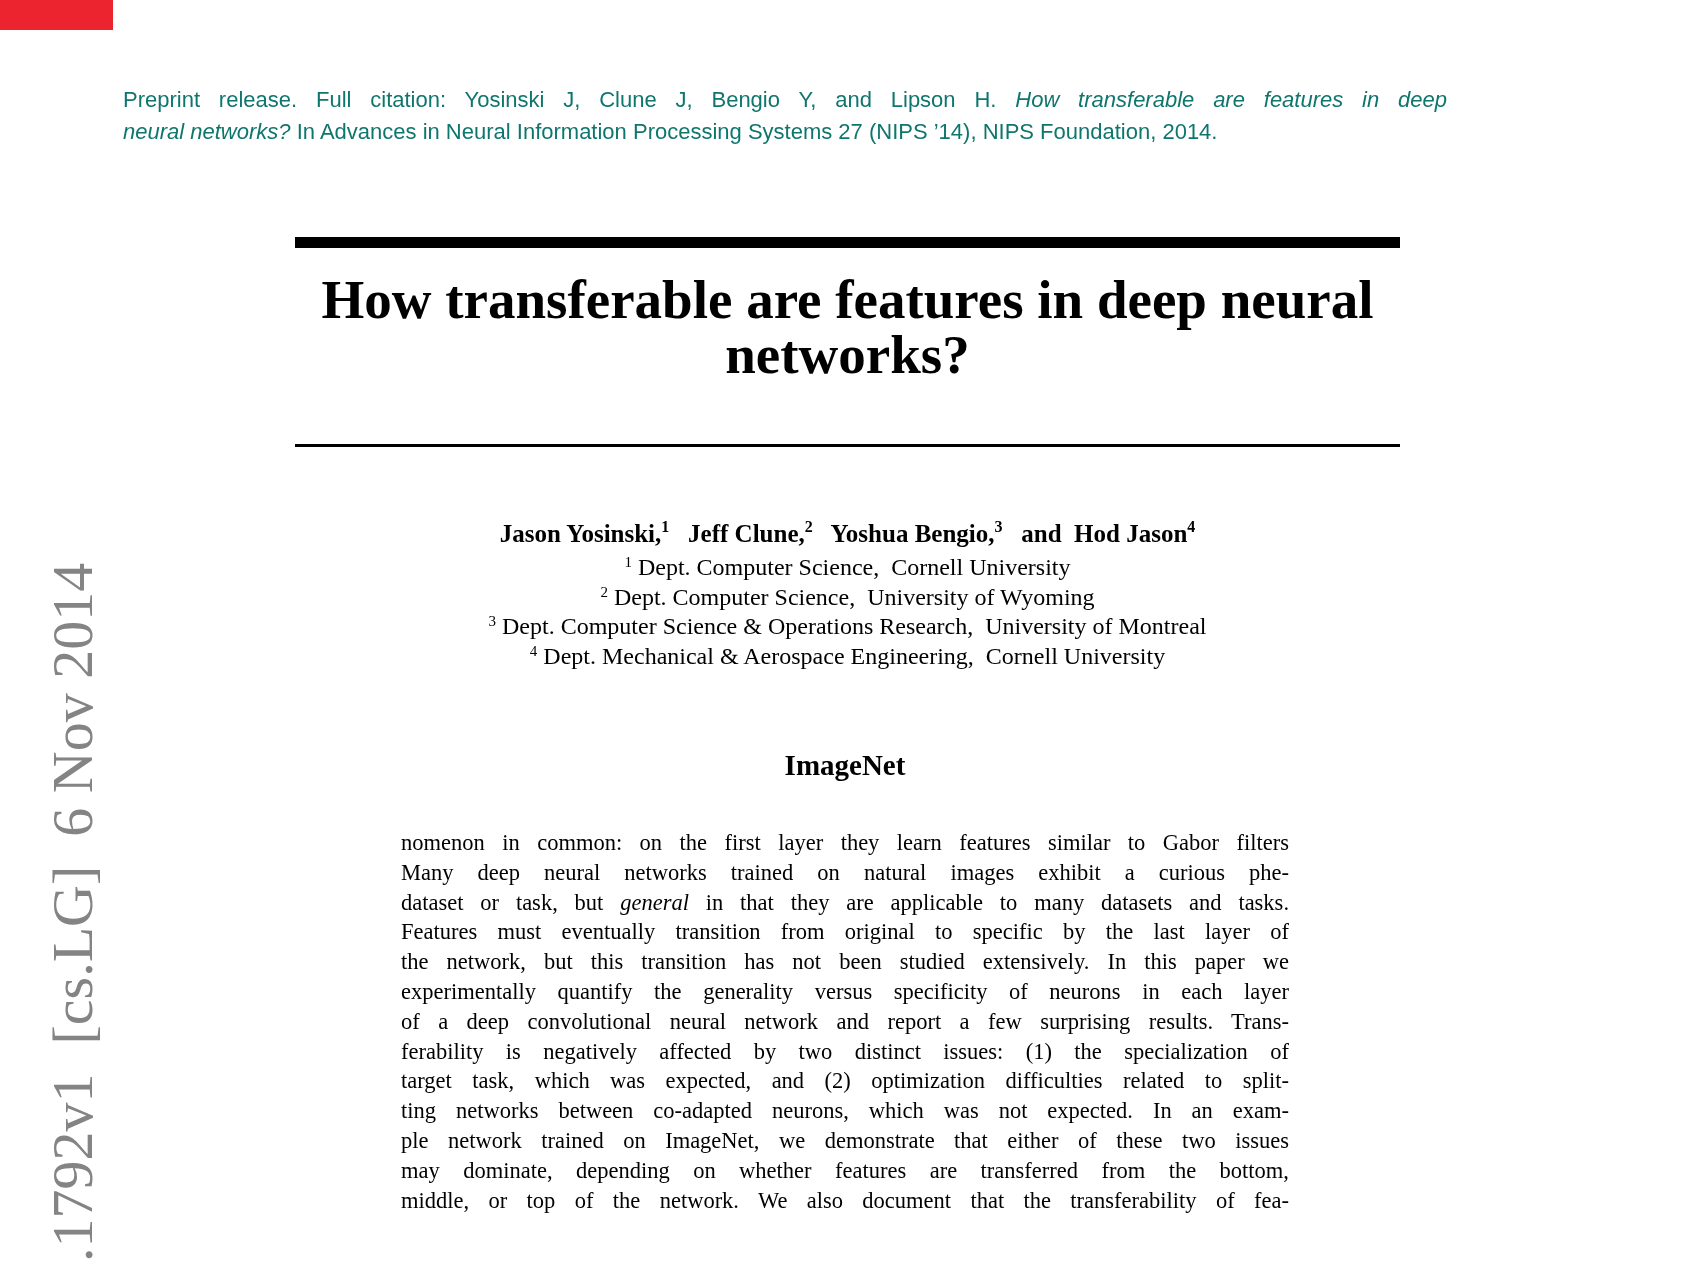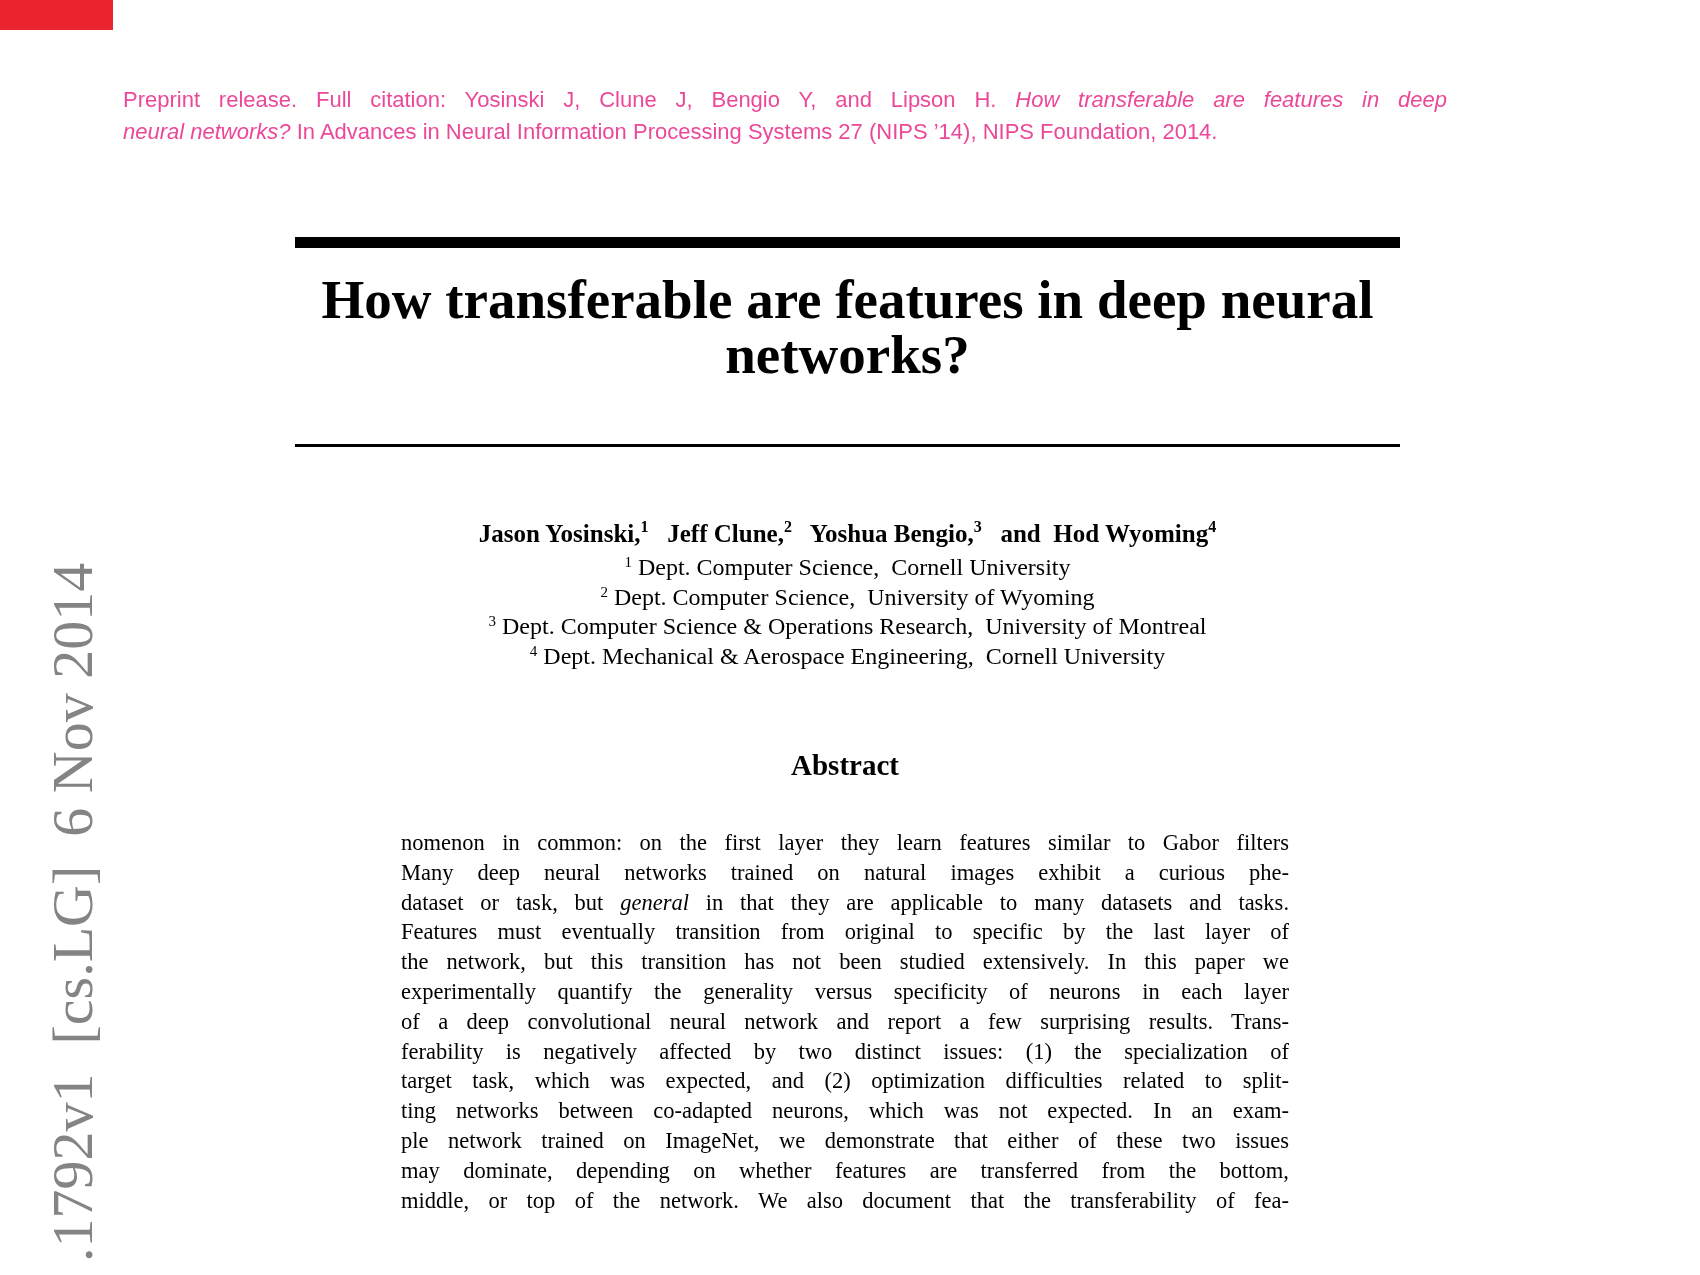--- a/index.html
+++ b/index.html
@@ -14,21 +14,21 @@
     font-family:"Liberation Serif","DejaVu Serif",serif;
     font-size:58px; line-height:58px; white-space:pre;
     transform:rotate(-90deg); transform-origin:0 0;
     width:1200px;
   }
 
   
   .citation {
     position:absolute; left:123px; top:84px; width:1324px;
     font-family:"Liberation Sans","DejaVu Sans",sans-serif;
-    font-size:22px; line-height:32px; color:#ec4899;
+    font-size:22px; line-height:32px; color:#0f766e;
   }
   .justify-line { text-align:justify; height:32px; overflow:hidden; }
   .justify-line::after { content:""; display:inline-block; width:100%; }
 
   .rule-thick { position:absolute; left:295px; top:237px; width:1105px; height:11px; background:#000; }
   .rule-thin  { position:absolute; left:295px; top:444px; width:1105px; height:3px;  background:#000; }
 
   .title {
     position:absolute; left:295px; top:272px; width:1105px;
     text-align:center; font-weight:bold; font-size:55px; line-height:55px;
@@ -70,26 +70,26 @@
 
   <div class="rule-thick"></div>
 
   <div class="title">
     <div>How transferable are features in deep neural</div>
     <div>networks?</div>
   </div>
 
   <div class="rule-thin"></div>
 
-  <div class="authors" id="authors"><span>Jason Yosinski,</span><span class="sup">1</span>   <span>Jeff Clune,</span><span class="sup">2</span>   <span>Yoshua Bengio,</span><span class="sup">3</span>   <span>and  Hod Wyoming</span><span class="sup">4</span></div>
+  <div class="authors" id="authors"><span>Jason Yosinski,</span><span class="sup">1</span>   <span>Jeff Clune,</span><span class="sup">2</span>   <span>Yoshua Bengio,</span><span class="sup">3</span>   <span>and  Hod Jason</span><span class="sup">4</span></div>
 
   <div class="affils" id="affils"><div class="affil-line"><span class="affil-sup">1</span><span> Dept. Computer Science,  Cornell University</span></div><div class="affil-line"><span class="affil-sup">2</span><span> Dept. Computer Science,  University of Wyoming</span></div><div class="affil-line"><span class="affil-sup">3</span><span> Dept. Computer Science &amp; Operations Research,  University of Montreal</span></div><div class="affil-line"><span class="affil-sup">4</span><span> Dept. Mechanical &amp; Aerospace Engineering,  Cornell University</span></div></div>
 
   <div class="abstract">
-    <div class="abs-heading">Abstract</div>
+    <div class="abs-heading">ImageNet</div>
     <div class="abs-body" id="abs-body">
         <div class="abs-line"><span>nomenon in common: on the first layer they learn features similar to Gabor filters</span></div>
         <div class="abs-line"><span>Many deep neural networks trained on natural images exhibit a curious phe-</span></div>
         <div class="abs-line"><span>dataset or task, but </span><i>general</i><span> in that they are applicable to many datasets and tasks.</span></div>
         <div class="abs-line"><span>Features must eventually transition from original to specific by the last layer of</span></div>
         <div class="abs-line"><span>the network, but this transition has not been studied extensively. In this paper we</span></div>
         <div class="abs-line"><span>experimentally quantify the generality versus specificity of neurons in each layer</span></div>
         <div class="abs-line"><span>of a deep convolutional neural network and report a few surprising results. Trans-</span></div>
         <div class="abs-line"><span>ferability is negatively affected by two distinct issues: (1) the specialization of</span></div>
         <div class="abs-line"><span>target task, which was expected, and (2) optimization difficulties related to split-</span></div>

